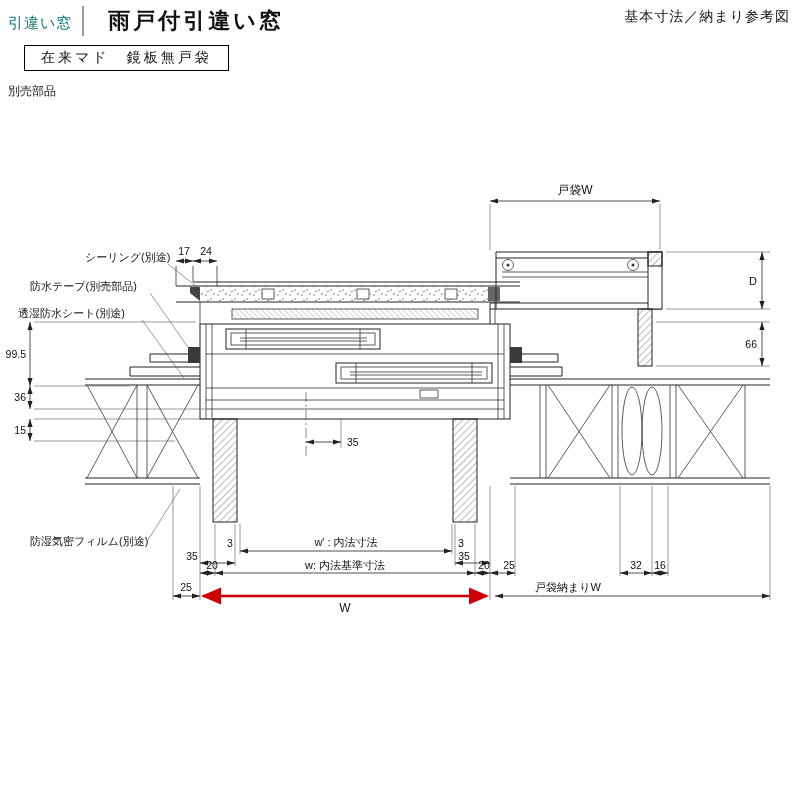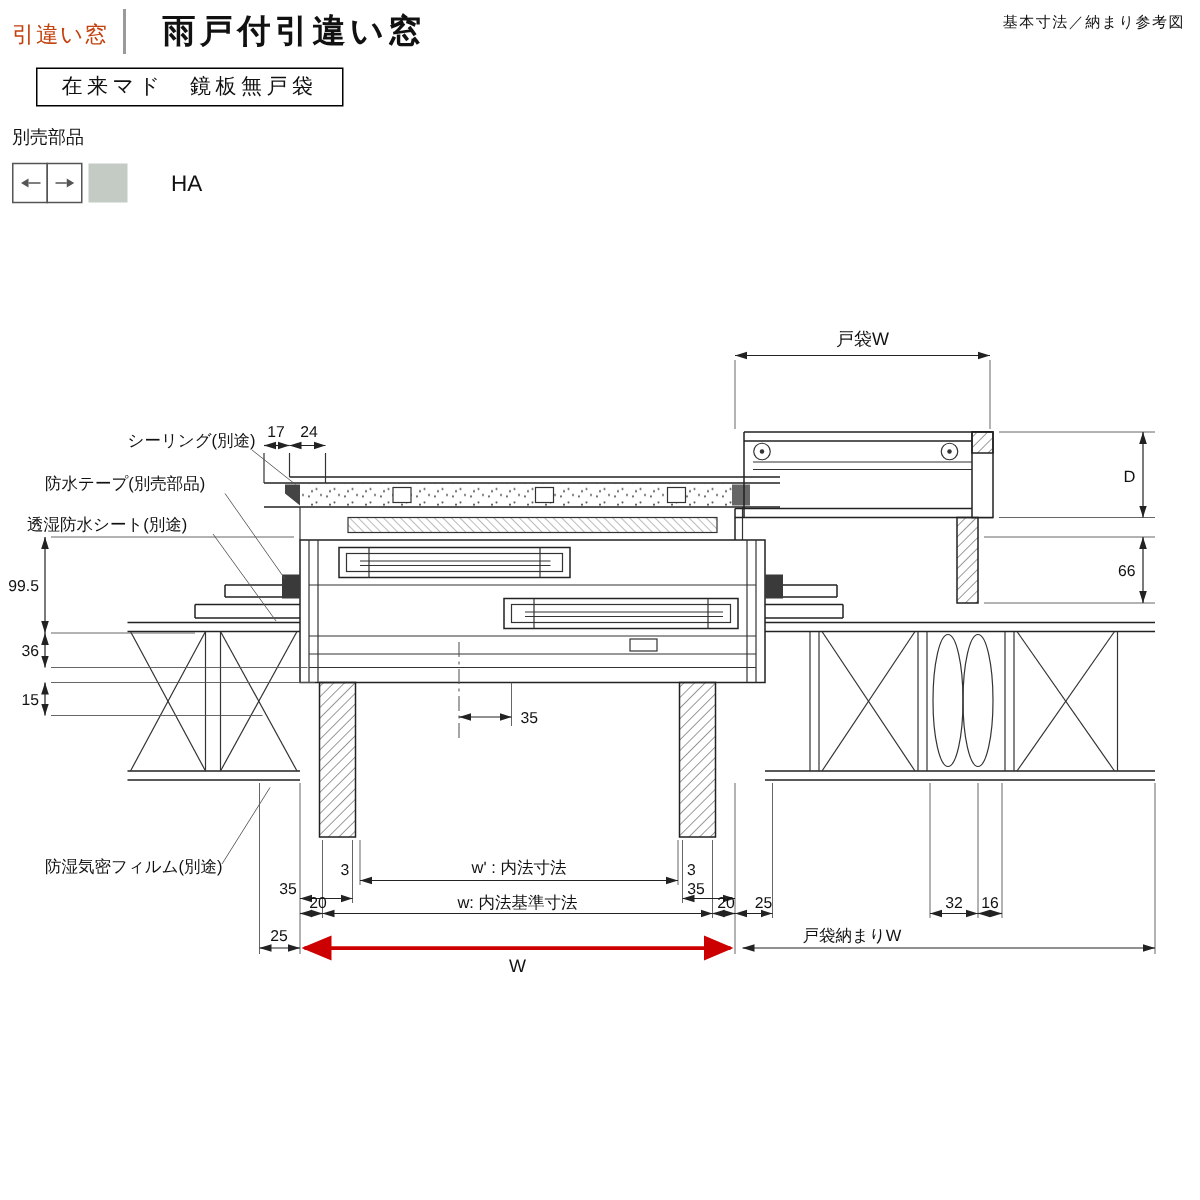--- a/index.html
+++ b/index.html
@@ -1,23 +1,23 @@
 <!DOCTYPE html>
 <html><head>
 <meta charset="utf-8">
 <style>
   html,body{margin:0;padding:0;background:#fff;}
   body{width:800px;height:800px;font-family:"Liberation Sans","DejaVu Sans",sans-serif;color:#111;position:relative;}
   .header{padding:6px 10px 0 8px;}
   .title-row{display:flex;justify-content:space-between;align-items:flex-start;}
   .title-left{display:flex;align-items:flex-end;}
-  .category{color:#c2410c;font-size:15px;padding:0 10px 3px 0;letter-spacing:1px;}
+  .category{color:#0f766e;font-size:15px;padding:0 10px 3px 0;letter-spacing:1px;}
   .tdivider{width:2px;background:#9a9a9a;align-self:stretch;}
   .title{font-size:22px;font-weight:bold;letter-spacing:3px;padding-left:24px;}
-  .corner{font-size:10px;margin-top:2px;letter-spacing:1px;}
+  .corner{font-size:14px;margin-top:2px;letter-spacing:1px;}
   .spec-box{border:1px solid #000;display:inline-block;padding:3px 16px;font-size:14px;margin:9px 0 0 16px;letter-spacing:3px;}
   .view-label{font-size:12px;margin:12px 0 0 0;}
   .icon-row{display:flex;align-items:center;gap:26px;margin:8px 0 0 0;}
   .type-code{font-size:15px;}
   svg text{font-family:"Liberation Sans","DejaVu Sans",sans-serif;fill:#111;}
   .t10{font-size:10.5px;}
   .t11{font-size:11px;}
   .t12{font-size:12px;}
   .ln{stroke:#222;stroke-width:1;fill:none;}
   .lnt{stroke:#333;stroke-width:0.8;fill:none;}
@@ -32,32 +32,20 @@
   <div class="title-row">
     <div class="title-left">
       <span class="category">引違い窓</span>
       <span class="tdivider"></span>
       <span class="title">雨戸付引違い窓</span>
     </div>
     <span class="corner">基本寸法／納まり参考図</span>
   </div>
   <div class="spec-box">在来マド　鏡板無戸袋</div>
   <div class="view-label">別売部品</div>
-  <div class="icon-row">
-    <svg width="80" height="28" viewBox="0 0 80 28">
-      <rect x="0.5" y="1" width="23" height="26" fill="#fff" stroke="#555"></rect>
-      <rect x="23.5" y="1" width="23" height="26" fill="#fff" stroke="#555"></rect>
-      <path d="M6,14 L11,11 L11,17 Z" fill="#555"></path>
-      <line x1="11" y1="14" x2="19" y2="14" stroke="#555" stroke-width="1"></line>
-      <path d="M41.5,14 L36.5,11 L36.5,17 Z" fill="#555"></path>
-      <line x1="29" y1="14" x2="36.5" y2="14" stroke="#555" stroke-width="1"></line>
-      <rect x="51" y="1" width="26" height="26" fill="#c3cbc4"></rect>
-    </svg>
-    <span class="type-code">HA</span>
-  </div>
 </div>
 
 <svg class="drawing" width="800" height="560" viewBox="0 0 800 560">
   <defs>
     <pattern id="hatch" width="5" height="5" patternTransform="rotate(45)" patternUnits="userSpaceOnUse">
       <line x1="0" y1="0" x2="0" y2="5" stroke="#555" stroke-width="0.8"></line>
     </pattern>
     <pattern id="hatch2" width="4" height="4" patternTransform="rotate(135)" patternUnits="userSpaceOnUse">
       <line x1="0" y1="0" x2="0" y2="4" stroke="#666" stroke-width="0.6"></line>
     </pattern>

